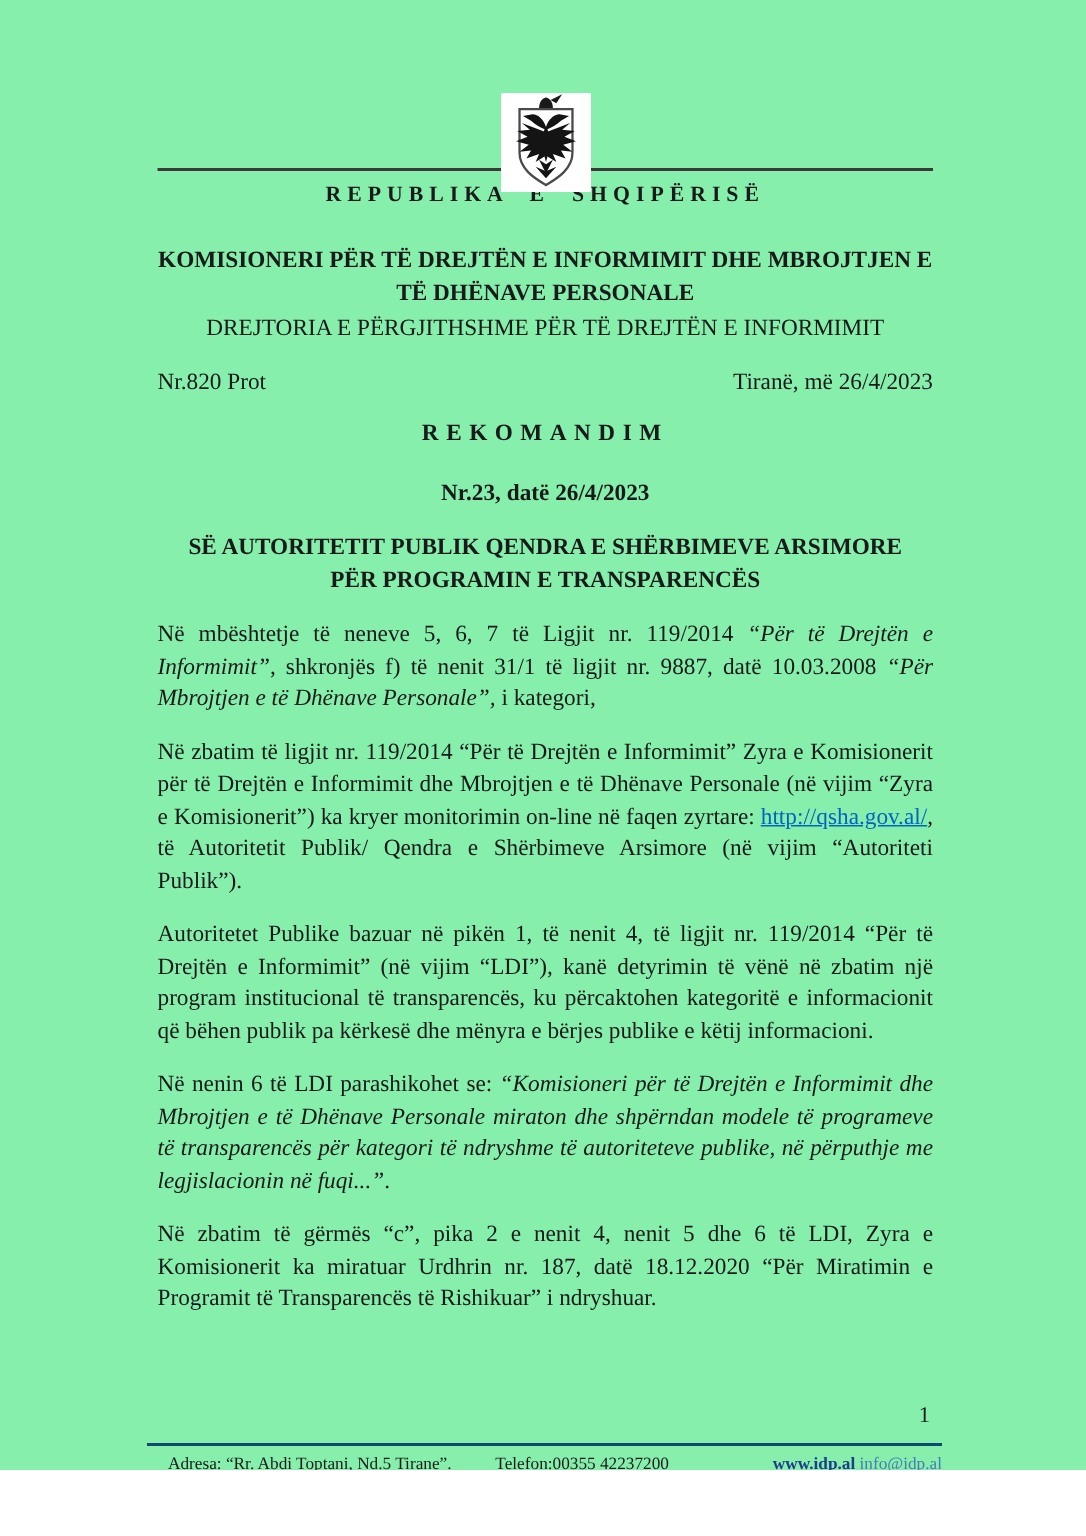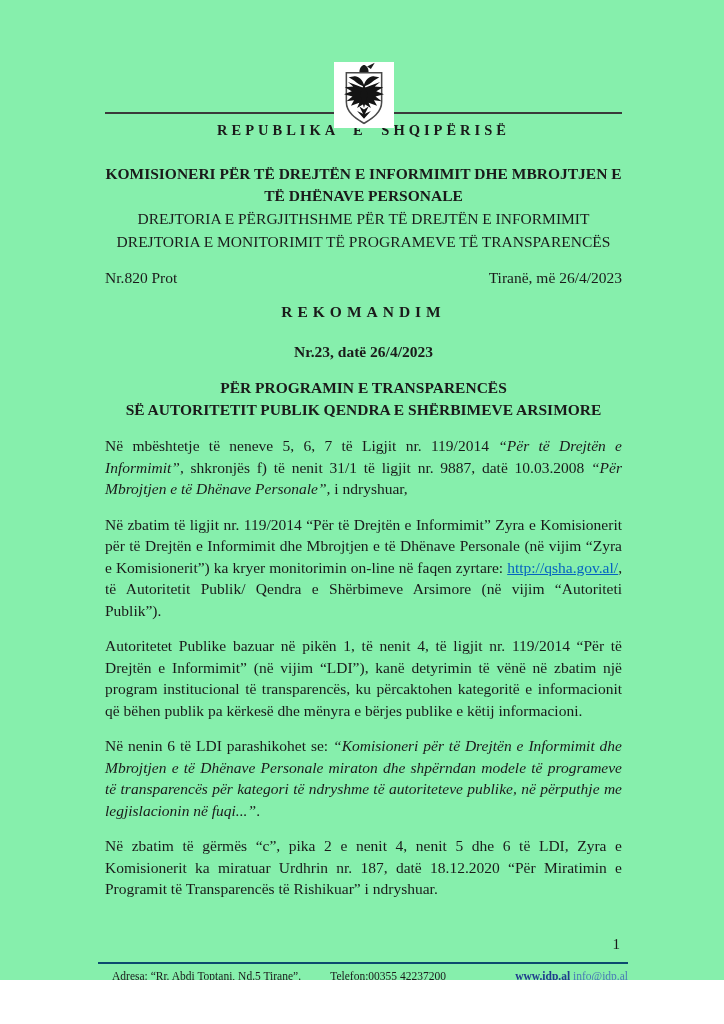--- a/index.html
+++ b/index.html
@@ -98,35 +98,34 @@
             <path d="M30 30 C32 22 39 17 44 19 L50 20 L43 24 C39 28 34 30 30 32 Z"></path>
           </g>
         </svg>
       </div>
     </div>
 
     <div class="republic-title">REPUBLIKA E SHQIPËRISË</div>
 
     <div class="institution-bold">KOMISIONERI PËR TË DREJTËN E INFORMIMIT DHE MBROJTJEN E TË DHËNAVE PERSONALE</div>
     <div class="directorate">DREJTORIA E PËRGJITHSHME PËR TË DREJTËN E INFORMIMIT</div>
-    <div class="directorate">DREJTORIA E MONITORIMIT TË PROGRAMEVE TË TRANSPARENCËS</div>
 
     <div class="meta-row">
       <span>Nr.820 Prot</span>
       <span>Tiranë, më 26/4/2023</span>
     </div>
 
     <div class="doc-type">REKOMANDIM</div>
     <div class="doc-number">Nr.23, datë 26/4/2023</div>
     <div class="subject">
+      <div>SË AUTORITETIT PUBLIK QENDRA E SHËRBIMEVE ARSIMORE</div>
       <div>PËR PROGRAMIN E TRANSPARENCËS</div>
-      <div>SË AUTORITETIT PUBLIK QENDRA E SHËRBIMEVE ARSIMORE</div>
     </div>
 
-    <p class="para"><span>Në mbështetje të neneve 5, 6, 7 të Ligjit nr. 119/2014 </span><span class="italic">“Për të Drejtën e Informimit”</span><span>, shkronjës f) të nenit 31/1 të ligjit nr. 9887, datë 10.03.2008 </span><span class="italic">“Për Mbrojtjen e të Dhënave Personale”,</span><span> i ndryshuar,</span></p>
+    <p class="para"><span>Në mbështetje të neneve 5, 6, 7 të Ligjit nr. 119/2014 </span><span class="italic">“Për të Drejtën e Informimit”</span><span>, shkronjës f) të nenit 31/1 të ligjit nr. 9887, datë 10.03.2008 </span><span class="italic">“Për Mbrojtjen e të Dhënave Personale”,</span><span> i kategori,</span></p>
 
 
     <p class="para"><span>Në zbatim të ligjit nr. 119/2014 “Për të Drejtën e Informimit” Zyra e Komisionerit për të Drejtën e Informimit dhe Mbrojtjen e të Dhënave Personale (në vijim “Zyra e Komisionerit”) ka kryer monitorimin on-line në faqen zyrtare: </span><a class="link">http://qsha.gov.al/</a><span>, të Autoritetit Publik/ Qendra e Shërbimeve Arsimore (në vijim “Autoriteti Publik”).</span></p>
     <p class="para"><span>Autoritetet Publike bazuar në pikën 1, të nenit 4, të ligjit nr. 119/2014 “Për të Drejtën e Informimit” (në vijim “LDI”), kanë detyrimin të vënë në zbatim një program institucional të transparencës, ku përcaktohen kategoritë e informacionit që bëhen publik pa kërkesë dhe mënyra e bërjes publike e këtij informacioni.</span></p>
     <p class="para"><span>Në nenin 6 të LDI parashikohet se: </span><span class="italic">“Komisioneri për të Drejtën e Informimit dhe Mbrojtjen e të Dhënave Personale miraton dhe shpërndan modele të programeve të transparencës për kategori të ndryshme të autoriteteve publike, në përputhje me legjislacionin në fuqi...”</span><span>.</span></p>
     <p class="para"><span>Në zbatim të gërmës “c”, pika 2 e nenit 4, nenit 5 dhe 6 të LDI, Zyra e Komisionerit ka miratuar Urdhrin nr. 187, datë 18.12.2020 “Për Miratimin e Programit të Transparencës të Rishikuar” i ndryshuar.</span></p>
 
   </div>
 
   <div class="page-number">1</div>

